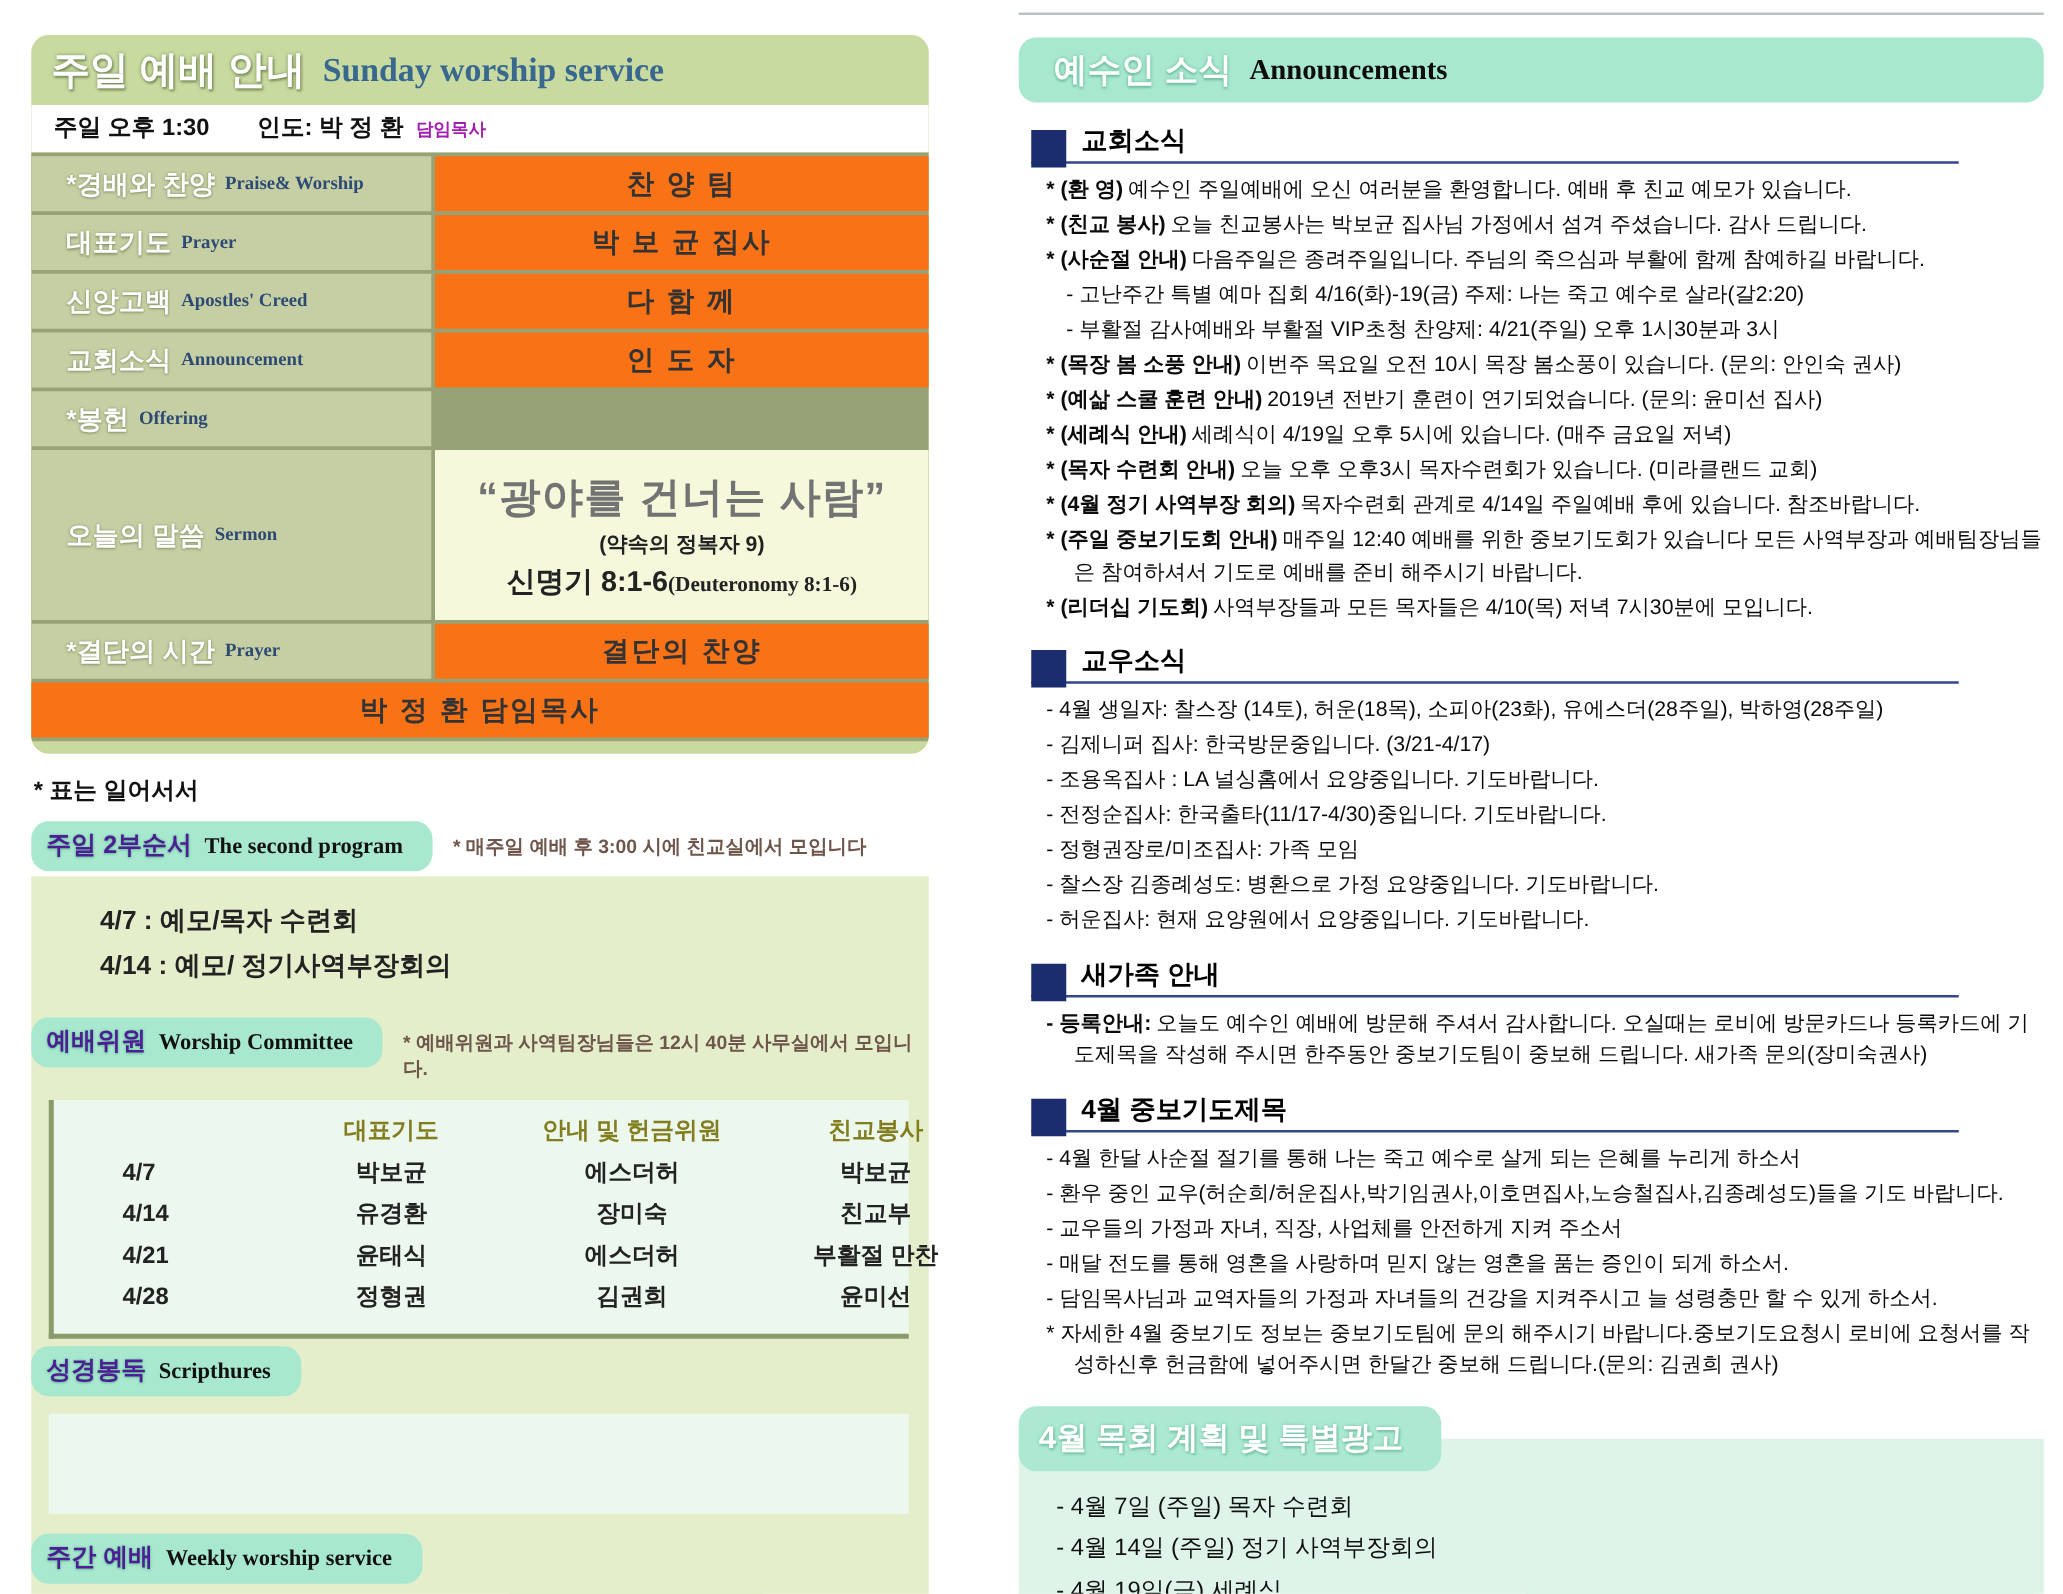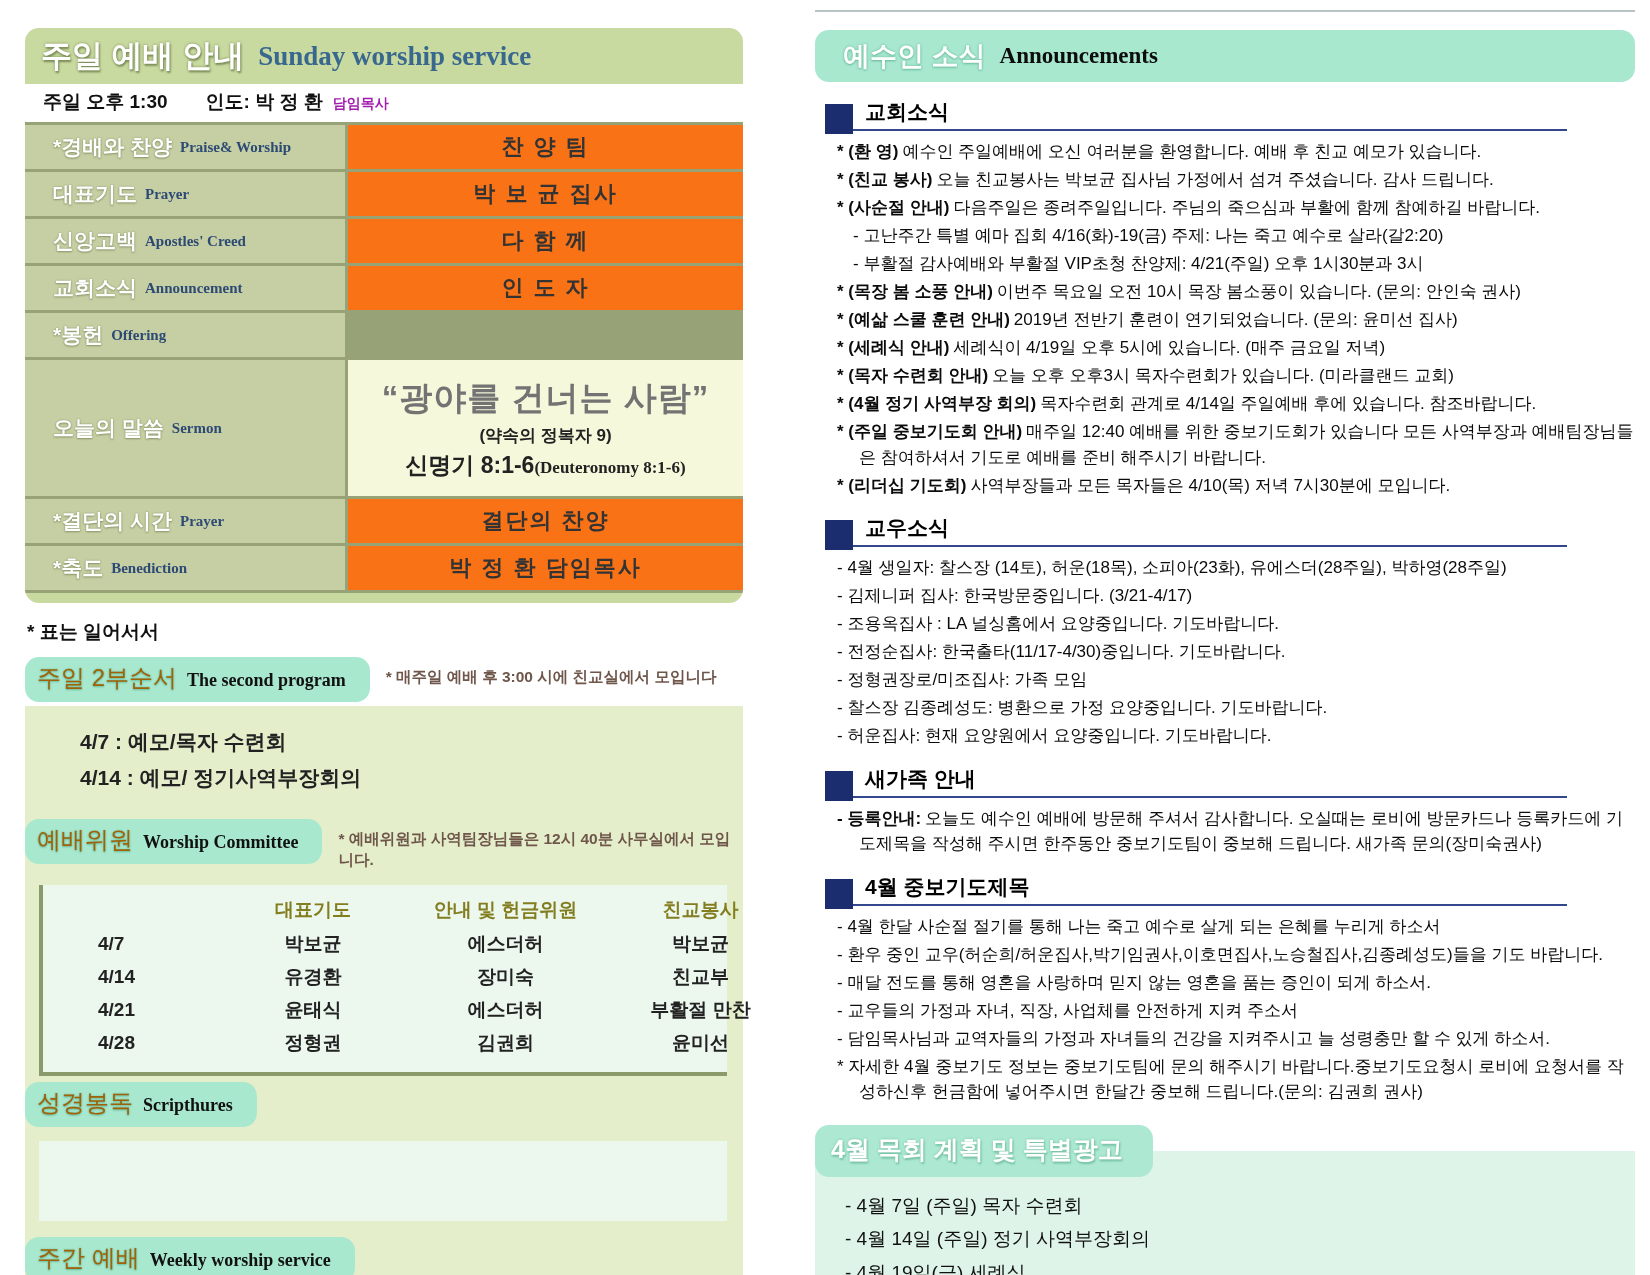--- a/index.html
+++ b/index.html
@@ -29,21 +29,21 @@
            font-size:22px;font-weight:bold;color:#333;letter-spacing:2px;}
   .sermon-box{flex:1;background:#f5f8da;display:flex;flex-direction:column;align-items:center;justify-content:center;gap:3px;}
   .s-title{font-size:33px;font-weight:bold;color:#737373;letter-spacing:1px;}
   .s-sub{font-size:17px;font-weight:bold;color:#222;}
   .s-scrip{font-size:23px;font-weight:bold;color:#222;}
   .s-scrip .en{font-size:17px;font-family:"Liberation Serif",serif;}
   .standing{margin:16px 0 12px 2px;font-size:19px;font-weight:bold;color:#111;}
   .badge-row{display:flex;align-items:flex-start;gap:16px;margin-top:6px;}
   .badge{display:inline-flex;align-items:baseline;gap:10px;background:#a8e8cf;border-radius:14px;
          padding:5px 24px 8px 12px;flex-shrink:0;}
-  .b-ko{font-size:24px;font-weight:normal;color:#a16207;text-shadow:0 1px 2px #6fbfa0,0 0 2px #6fbfa0;white-space:nowrap;}
+  .b-ko{font-size:20px;font-weight:bold;color:#4c1d95;text-shadow:0 1px 2px #6fbfa0,0 0 2px #6fbfa0;white-space:nowrap;}
   .b-en{font-family:"Liberation Serif",serif;font-size:18px;font-weight:bold;color:#111;white-space:nowrap;}
   .note{font-size:15.5px;font-weight:bold;color:#6f564b;padding-top:10px;}
   .green-wrap{background:#e4eecb;margin-top:4px;padding:6px 0 14px 0;}
   .program-items{padding:12px 0 18px 55px;font-size:21px;font-weight:bold;color:#222;line-height:1.7;}
   .committee-panel{background:#ecf7ee;margin:14px 16px 6px 14px;border-left:4px solid #8a9a6a;
                    border-bottom:4px solid #8a9a6a;padding:8px 0 12px 0;}
   .com-row{display:flex;font-size:19px;font-weight:bold;color:#222;line-height:1.75;}
   .com-row.head{color:#827d1e;}
   .c-date{width:130px;padding-left:55px;flex-shrink:0;}
   .c-a{width:170px;text-align:center;flex-shrink:0;}
@@ -138,24 +138,20 @@
       </div>
 
       <div class="o-row">
         <div class="o-label">
             <span class="o-ko">*결단의 시간</span>
             <span class="o-en">Prayer</span>
           </div>
         <div class="o-value">결단의 찬양</div>
       </div>
       <div class="o-row">
-        <div class="o-label">
-            <span class="o-ko">*축도</span>
-            <span class="o-en">Benediction</span>
-          </div>
         <div class="o-value">박 정 환 담임목사</div>
       </div>
     </div>
   </div>
 
   <div class="standing">* 표는 일어서서</div>
 
   <div class="badge-row">
     <span class="badge">
       <span class="b-ko">주일 2부순서</span>
@@ -296,22 +292,22 @@
 
   <div class="sec">
     <div class="sec-head">
       <span class="sq"></span>
       <span class="sec-title">4월 중보기도제목</span>
     </div>
     <div class="ann-list">
 
     <div class="ann-item"><span>- 4월 한달 사순절 절기를 통해 나는 죽고 예수로 살게 되는 은혜를 누리게 하소서</span></div>
         <div class="ann-item"><span>- 환우 중인 교우(허순희/허운집사,박기임권사,이호면집사,노승철집사,김종례성도)들을 기도 바랍니다.</span></div>
+        <div class="ann-item"><span>- 교우들의 가정과 자녀, 직장, 사업체를 안전하게 지켜 주소서</span></div>
         <div class="ann-item"><span>- 매달 전도를 통해 영혼을 사랑하며 믿지 않는 영혼을 품는 증인이 되게 하소서.</span></div>
-        <div class="ann-item"><span>- 교우들의 가정과 자녀, 직장, 사업체를 안전하게 지켜 주소서</span></div>
         <div class="ann-item"><span>- 담임목사님과 교역자들의 가정과 자녀들의 건강을 지켜주시고 늘 성령충만 할 수 있게 하소서.</span></div>
         <div class="ann-item"><span>* 자세한 4월 중보기도 정보는 중보기도팀에 문의 해주시기 바랍니다.중보기도요청시 로비에 요청서를 작성하신후 헌금함에 넣어주시면 한달간 중보해 드립니다.(문의: 김권희 권사)</span></div>
       </div>
   </div>
 
   <div class="special-wrap">
     <div class="special-badge">
       <span class="sp-ko">4월 목회 계획 및 특별광고</span>
     </div>
     <div class="special-body">

